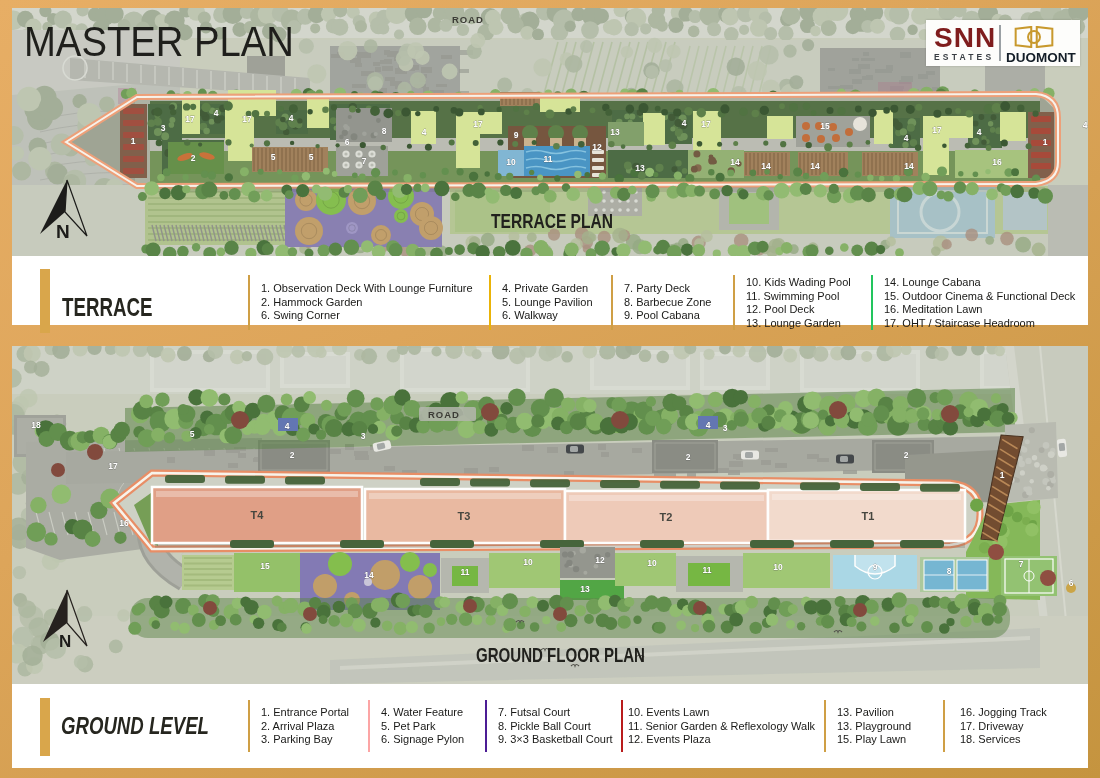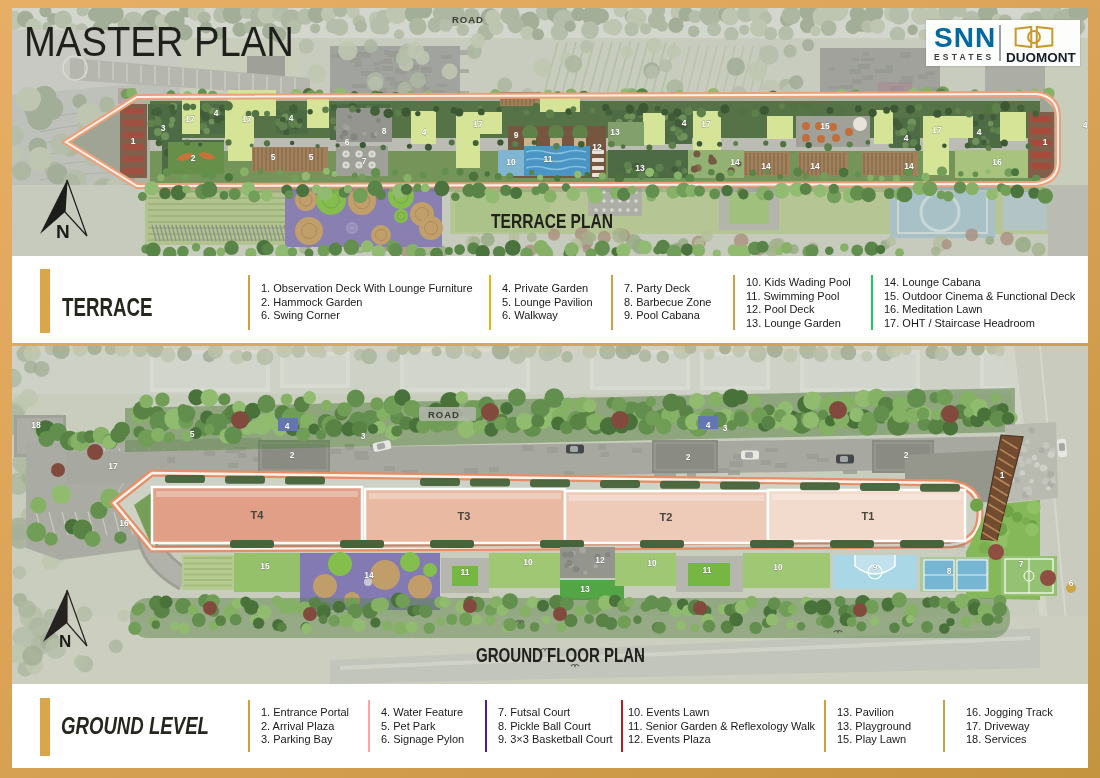--- a/index.html
+++ b/index.html
@@ -1283,21 +1283,21 @@
       <text x="815" y="169" font-size="8.5" font-weight="bold" fill="#ffffff" text-anchor="middle" font-family="Liberation Sans, sans-serif" stroke="#555" stroke-width="0.35" paint-order="stroke">14</text>
       <text x="825" y="129" font-size="8.5" font-weight="bold" fill="#ffffff" text-anchor="middle" font-family="Liberation Sans, sans-serif" stroke="#555" stroke-width="0.35" paint-order="stroke">15</text>
       <text x="906" y="141" font-size="8.5" font-weight="bold" fill="#ffffff" text-anchor="middle" font-family="Liberation Sans, sans-serif" stroke="#555" stroke-width="0.35" paint-order="stroke">4</text>
       <text x="937" y="133" font-size="8.5" font-weight="bold" fill="#ffffff" text-anchor="middle" font-family="Liberation Sans, sans-serif" stroke="#555" stroke-width="0.35" paint-order="stroke">17</text>
       <text x="979" y="135" font-size="8.5" font-weight="bold" fill="#ffffff" text-anchor="middle" font-family="Liberation Sans, sans-serif" stroke="#555" stroke-width="0.35" paint-order="stroke">4</text>
       <text x="909" y="169" font-size="8.5" font-weight="bold" fill="#ffffff" text-anchor="middle" font-family="Liberation Sans, sans-serif" stroke="#555" stroke-width="0.35" paint-order="stroke">14</text>
       <text x="997" y="165" font-size="8.5" font-weight="bold" fill="#ffffff" text-anchor="middle" font-family="Liberation Sans, sans-serif" stroke="#555" stroke-width="0.35" paint-order="stroke">16</text>
       <text x="1045" y="145" font-size="8.5" font-weight="bold" fill="#ffffff" text-anchor="middle" font-family="Liberation Sans, sans-serif" stroke="#555" stroke-width="0.35" paint-order="stroke">1</text>
       <text x="1085" y="128" font-size="8.5" font-weight="bold" fill="#ffffff" text-anchor="middle" font-family="Liberation Sans, sans-serif" stroke="#555" stroke-width="0.35" paint-order="stroke">4</text>
     </svg></div>
-<div class="band leg" style="top:256px;height:87px;">
+<div class="band leg" style="top:256px;height:69px;">
   <div class="abs" style="left:28px;top:13px;width:10px;height:64px;background:#d9a64b;"></div>
   <div class="abs" style="left:50px;top:45px;font-size:26px;font-weight:bold;color:#26261f;transform:scaleX(0.72);transform-origin:left top;">TERRACE</div>
 </div>
 <div style="position:absolute;left:248px;top:275px;border-left:2px solid #cf9f45;padding-left:11px;height:55px;box-sizing:border-box;padding-top:7px;font-size:11px;line-height:13.5px;color:#191917;white-space:nowrap;">
     <div>1. Observation Deck With Lounge Furniture</div>
     <div>2. Hammock Garden</div>
     <div>6. Swing Corner</div>
   </div>
 <div style="position:absolute;left:489px;top:275px;border-left:2px solid #eab308;padding-left:11px;height:55px;box-sizing:border-box;padding-top:7px;font-size:11px;line-height:13.5px;color:#191917;white-space:nowrap;">
     <div>4. Private Garden</div>
@@ -2242,28 +2242,28 @@
 <div style="position:absolute;left:621px;top:700px;border-left:2px solid #b91c1c;padding-left:5px;height:52px;box-sizing:border-box;padding-top:6px;font-size:11px;line-height:13.5px;color:#191917;white-space:nowrap;">
     <div>10. Events Lawn</div>
     <div>11. Senior Garden &amp; Reflexology Walk</div>
     <div>12. Events Plaza</div>
   </div>
 <div style="position:absolute;left:824px;top:700px;border-left:2px solid #cf9f45;padding-left:11px;height:52px;box-sizing:border-box;padding-top:6px;font-size:11px;line-height:13.5px;color:#191917;white-space:nowrap;">
     <div>13. Pavilion</div>
     <div>13. Playground</div>
     <div>15. Play Lawn</div>
   </div>
-<div style="position:absolute;left:943px;top:700px;border-left:2px solid #cf9f45;padding-left:21px;height:52px;box-sizing:border-box;padding-top:6px;font-size:11px;line-height:13.5px;color:#191917;white-space:nowrap;">
+<div style="position:absolute;left:943px;top:700px;border-left:2px solid #cf9f45;padding-left:15px;height:52px;box-sizing:border-box;padding-top:6px;font-size:11px;line-height:13.5px;color:#191917;white-space:nowrap;">
     <div>16. Jogging Track</div>
     <div>17. Driveway</div>
     <div>18. Services</div>
   </div>
 
 <div class="abs" style="left:926px;top:20px;width:154px;height:46px;background:#fdfdfb;box-shadow:0 0 2px rgba(0,0,0,0.2);">
-  <div class="abs" style="left:8px;top:2px;font-size:28px;font-weight:bold;color:#0369a1;letter-spacing:1px;">SNN</div>
+  <div class="abs" style="left:8px;top:2px;font-size:28px;font-weight:bold;color:#7f1d1d;letter-spacing:1px;">SNN</div>
   <div class="abs" style="left:8px;top:32px;font-size:8.5px;font-weight:bold;color:#3a3f44;letter-spacing:3.2px;text-align:right;">ESTATES</div>
   <div class="abs" style="left:73px;top:5px;width:1.5px;height:36px;background:#9aa0a4;"></div>
   <svg class="abs" style="left:87px;top:6px;" width="42" height="22" viewBox="0 0 44 24">
     <path d="M2 3 L19 1 L19 23 L2 21 Z" fill="none" stroke="#c8992d" stroke-width="2.2"></path>
     <path d="M42 3 L25 1 L25 23 L42 21 Z" fill="none" stroke="#c8992d" stroke-width="2.2"></path>
     <circle cx="22" cy="12" r="6.5" fill="none" stroke="#c8992d" stroke-width="2.2"></circle>
   </svg>
   <div class="abs" style="left:80px;top:30px;font-size:13.5px;font-weight:bold;color:#141e28;">DUOMONT</div>
 </div>
 </body></html>

